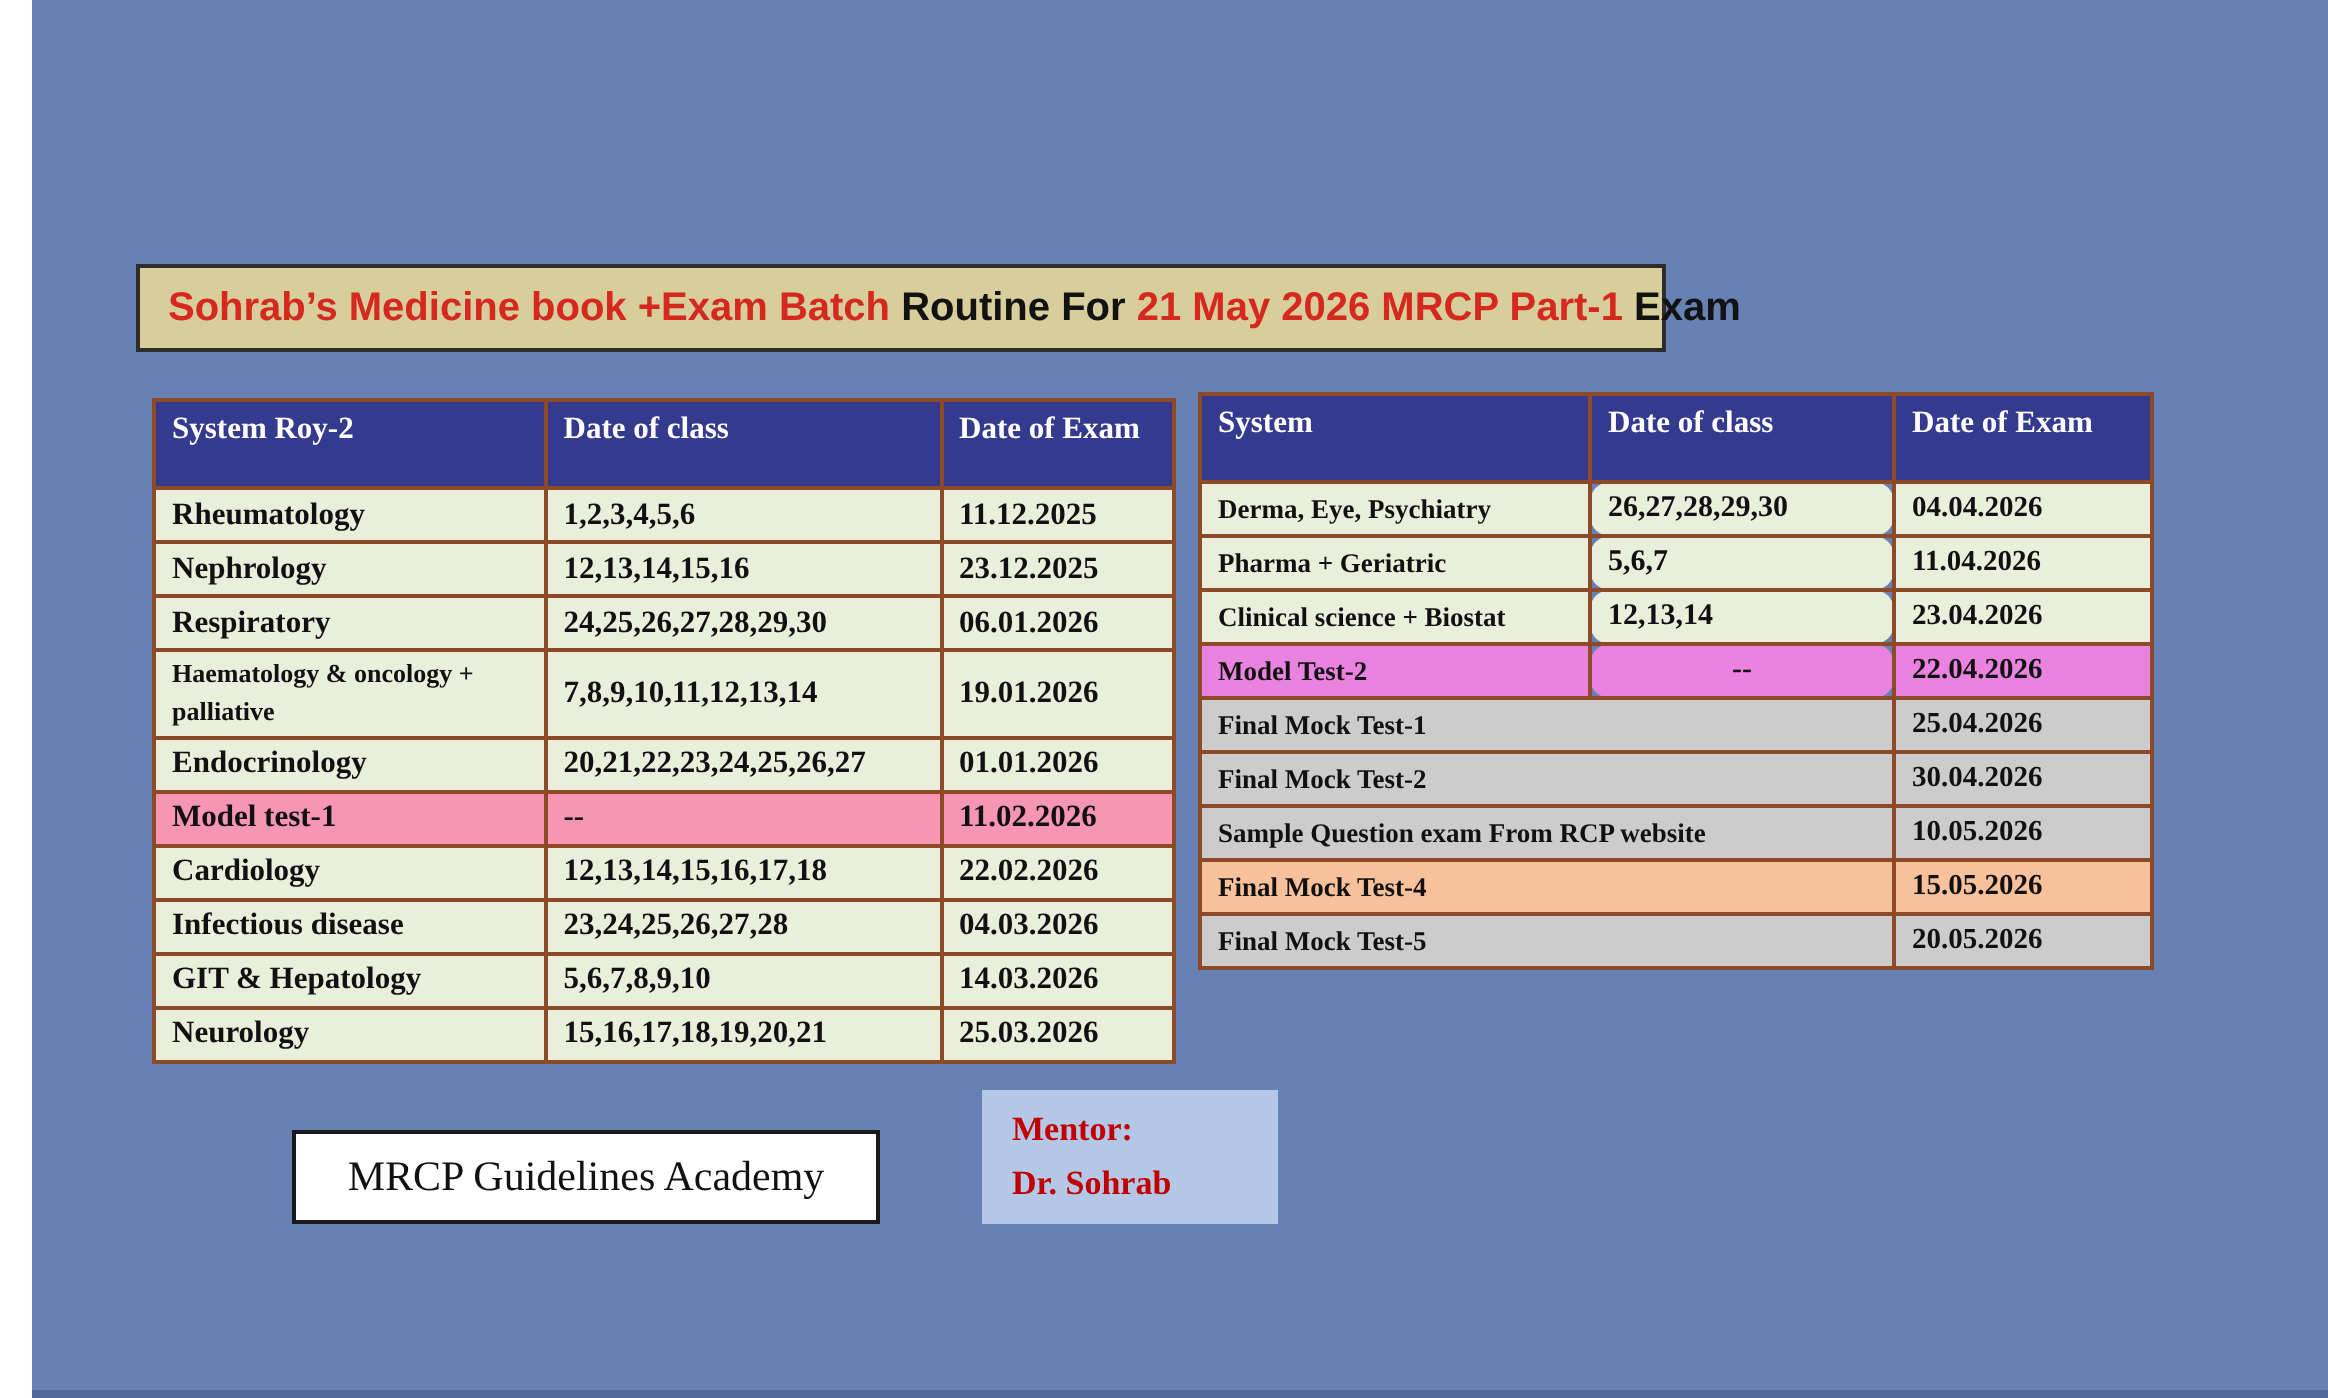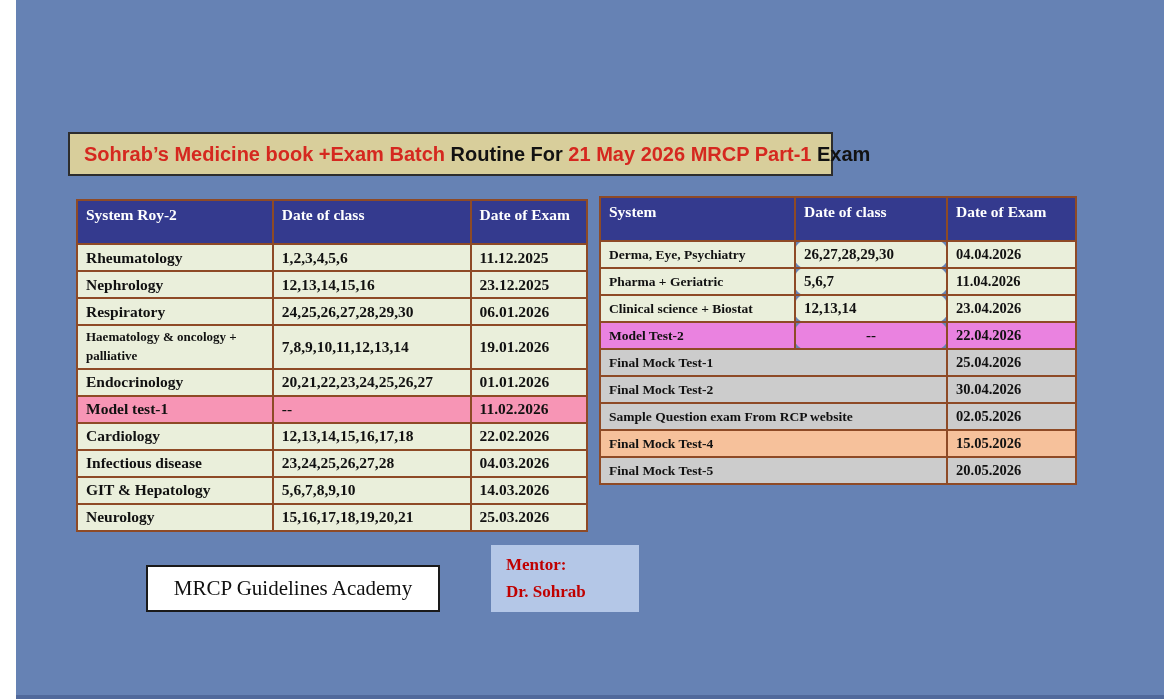--- a/index.html
+++ b/index.html
@@ -210,21 +210,21 @@
       <tr class="gray">
         <td class="c1" colspan="2">Final Mock Test-1</td>
         <td class="c3">25.04.2026</td>
       </tr>
       <tr class="gray">
         <td class="c1" colspan="2">Final Mock Test-2</td>
         <td class="c3">30.04.2026</td>
       </tr>
       <tr class="gray">
         <td class="c1" colspan="2">Sample Question exam From RCP website</td>
-        <td class="c3">02.05.2026</td>
+        <td class="c3">10.05.2026</td>
       </tr>
       <tr class="peach">
         <td class="c1" colspan="2">Final Mock Test-4</td>
         <td class="c3">15.05.2026</td>
       </tr>
       <tr class="gray">
         <td class="c1" colspan="2">Final Mock Test-5</td>
         <td class="c3">20.05.2026</td>
       </tr>
     </tbody>

